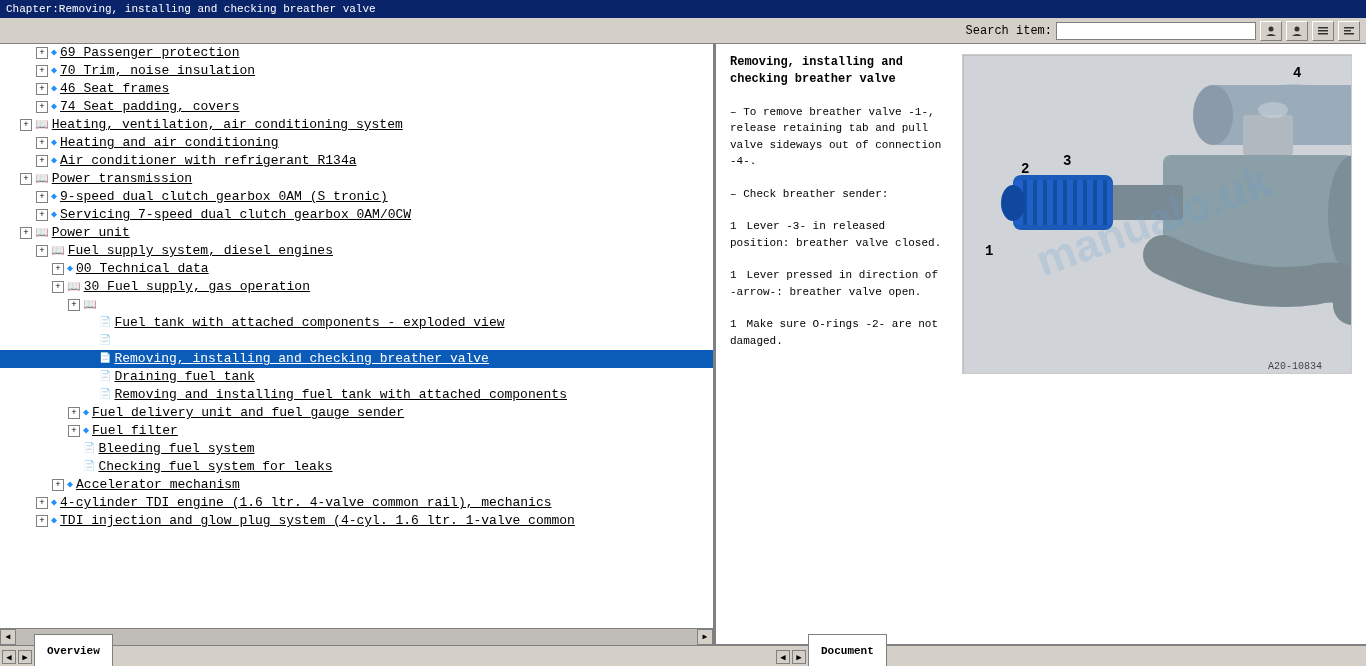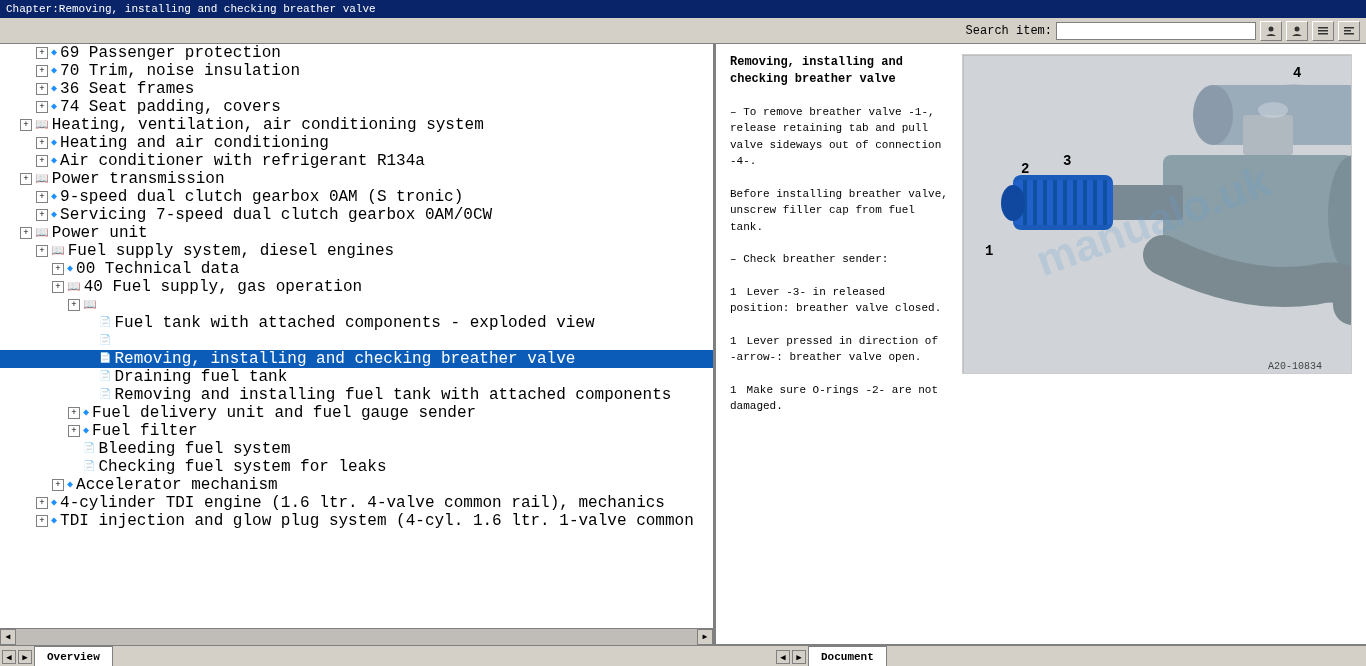--- a/index.html
+++ b/index.html
@@ -103,22 +103,23 @@
       color: #1e90ff;
       margin-right: 3px;
       font-size: 10px;
     }
     .doc-icon {
       color: #333;
       margin-right: 3px;
       font-size: 10px;
     }
     .item-text {
-      font-size: 16px;
+      font-size: 13px;
       font-family: 'Courier New', monospace;
+      text-decoration: underline;
     }
 
     
     .right-panel {
       flex: 1;
       background: white;
       display: flex;
       flex-direction: column;
     }
     .doc-content {
@@ -175,21 +176,21 @@
       align-items: flex-end;
       padding-left: 4px;
     }
     .tab {
       background: #d4d0c8;
       border: 1px solid #808080;
       border-bottom: none;
       padding: 2px 12px;
       font-size: 11px;
       cursor: pointer;
-      height: 20px;
+      height: 32px;
       display: flex;
       align-items: center;
     }
     .tab.active {
       background: white;
       font-weight: bold;
     }
     .nav-arrows {
       display: flex;
       gap: 2px;
@@ -299,21 +300,21 @@
               <span class="item-text">69 Passenger protection</span>
             </div>
             <div class="tree-item indent-2">
               <span class="expand-icon">+</span>
               <span class="diamond-icon">◆</span>
               <span class="item-text">70 Trim, noise insulation</span>
             </div>
             <div class="tree-item indent-2">
               <span class="expand-icon">+</span>
               <span class="diamond-icon">◆</span>
-              <span class="item-text">36 Seat frames</span>
+              <span class="item-text">46 Seat frames</span>
             </div>
             <div class="tree-item indent-2">
               <span class="expand-icon">+</span>
               <span class="diamond-icon">◆</span>
               <span class="item-text">74 Seat padding, covers</span>
             </div>
             <div class="tree-item indent-1">
               <span class="expand-icon">+</span>
               <span class="book-icon">📖</span>
               <span class="item-text">Heating, ventilation, air conditioning system</span>
@@ -354,21 +355,21 @@
               <span class="item-text">Fuel supply system, diesel engines</span>
             </div>
             <div class="tree-item indent-3">
               <span class="expand-icon">+</span>
               <span class="diamond-icon">◆</span>
               <span class="item-text">00 Technical data</span>
             </div>
             <div class="tree-item indent-3">
               <span class="expand-icon">+</span>
               <span class="book-icon">📖</span>
-              <span class="item-text">40 Fuel supply, gas operation</span>
+              <span class="item-text">30 Fuel supply, gas operation</span>
             </div>
             <div class="tree-item indent-4">
               <span class="expand-icon">+</span>
               <span class="book-icon">📖</span>
             </div>
             <div class="tree-item indent-5">
               <span style="width:15px;display:inline-block;"></span>
               <span class="doc-icon">📄</span>
               <span class="item-text">Fuel tank with attached components - exploded view</span>
             </div>
@@ -439,21 +440,20 @@
   <div class="right-panel">
     <div class="doc-content">
       <div style="display:flex; gap:12px;">
 
         <div style="flex:1; min-width:220px;">
           <div class="doc-title">Removing, installing and checking breather valve</div>
           <div class="doc-text">
             <p>
               <span>– </span>To remove breather valve -1-, release retaining tab and pull valve sideways out of connection -4-.
             </p>
-            <p>Before installing breather valve, unscrew filler cap from fuel tank.</p>
             <p>– Check breather sender:</p>
             <p>
               <span style="display:inline-block;width:10px;">1</span> Lever -3- in released position: breather valve closed.
             </p>
             <p>
               <span style="display:inline-block;width:10px;">1</span> Lever pressed in direction of -arrow-: breather valve open.
             </p>
             <p>
               <span style="display:inline-block;width:10px;">1</span> Make sure O-rings -2- are not damaged.
             </p>

